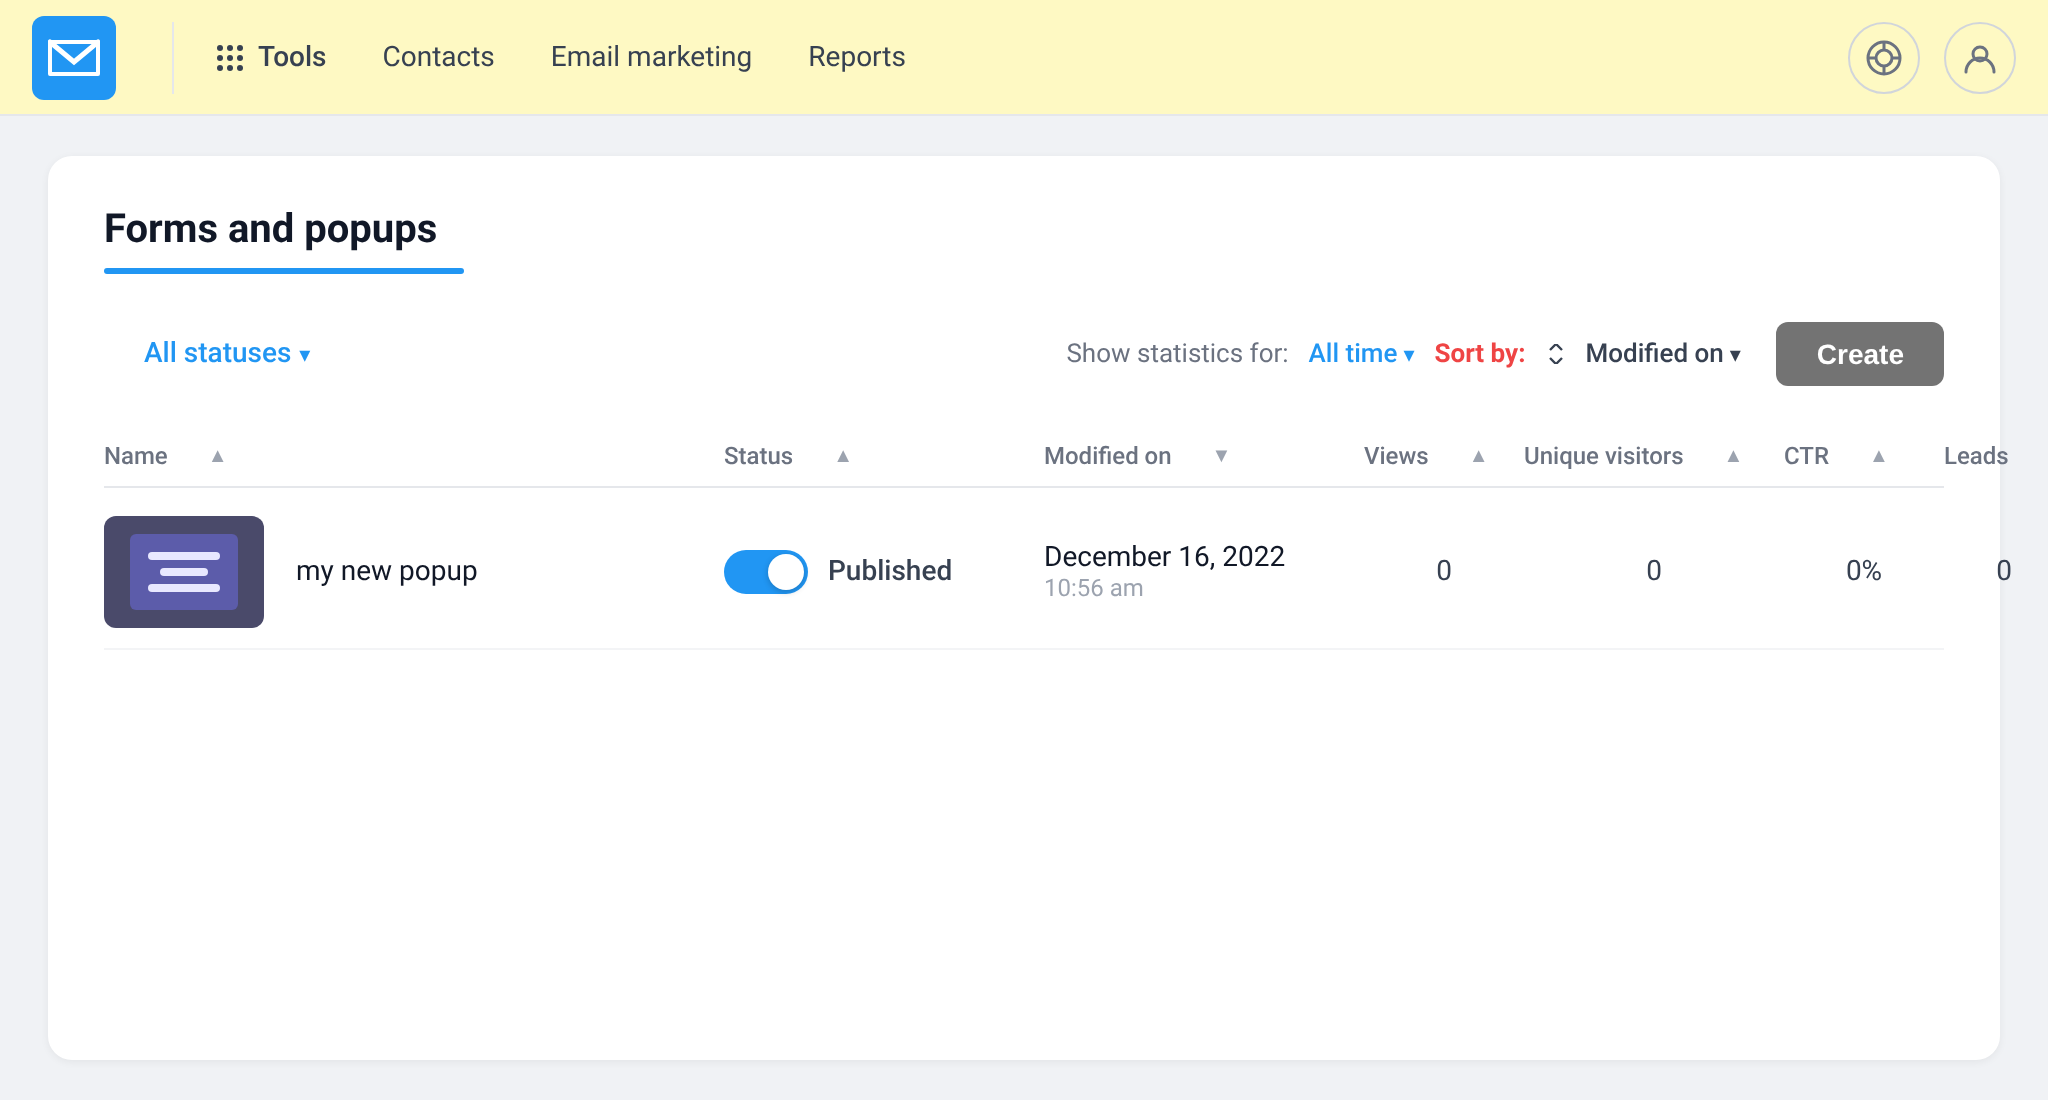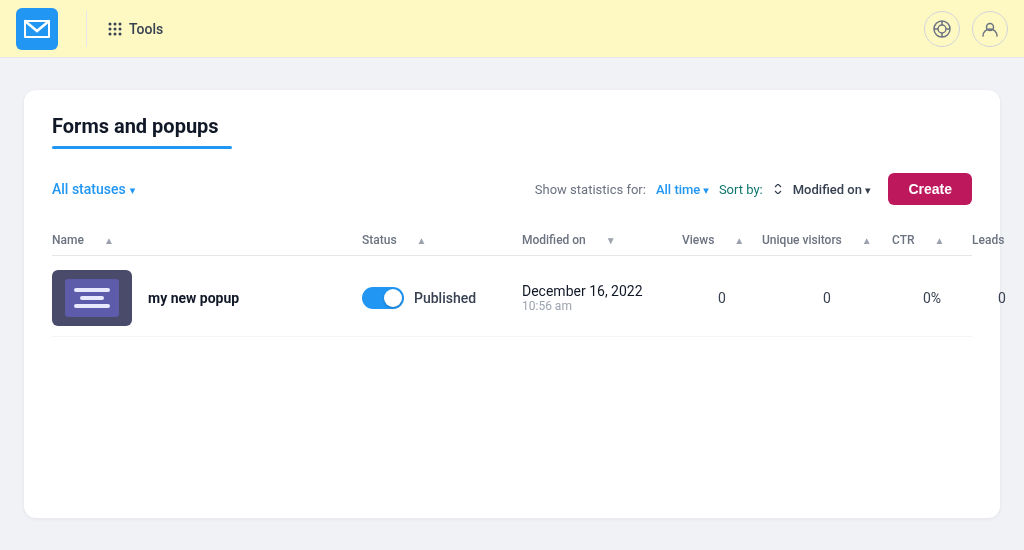--- a/index.html
+++ b/index.html
@@ -88,21 +88,21 @@
       border: 1.5px solid #d1d5db;
       display: flex;
       align-items: center;
       justify-content: center;
       cursor: pointer;
       color: #6b7280;
     }
 
     
     .main-content {
-      padding: 32px 24px;
+      padding: 20px 24px;
       height: calc(550px - 58px);
       display: flex;
       flex-direction: column;
     }
     .card {
       background: #fff;
       border-radius: 12px;
       padding: 24px 28px;
       flex: 1;
       box-shadow: 0 1px 4px rgba(0,0,0,0.06);
@@ -124,20 +124,21 @@
     }
 
     
     .filter-bar {
       display: flex;
       align-items: center;
       margin-bottom: 20px;
     }
     .filter-left {
       display: flex;
+      margin-left: 20px;
     }
     .status-filter {
       color: #2196f3;
       font-size: 14px;
       font-weight: 500;
       cursor: pointer;
       display: flex;
       align-items: center;
       gap: 4px;
     }
@@ -156,33 +157,34 @@
       font-size: 13px;
       font-weight: 500;
       cursor: pointer;
       display: flex;
       align-items: center;
       gap: 3px;
       justify-content: center;
     }
     .sort-label {
       font-size: 13px;
-      color: #0f766e;
+      color: #ef4444;
+      font-weight: bold;
     }
     .sort-btn {
       color: #374151;
       font-size: 13px;
       font-weight: 500;
       cursor: pointer;
       display: flex;
       align-items: center;
       gap: 3px;
     }
     .create-btn {
-      background: #be185d;
+      background: #737373;
       color: #fff;
       border: none;
       border-radius: 6px;
       padding: 8px 20px;
       font-size: 14px;
       font-weight: 600;
       cursor: pointer;
       margin-left: 8px;
     }
 
@@ -250,21 +252,21 @@
       background: #e8e8ff;
       border-radius: 2px;
     }
     .name-cell {
       display: flex;
       align-items: center;
     }
     .popup-name {
       font-size: 14px;
       color: #111827;
-      font-weight: 700;
+      font-weight: 400;
     }
 
     
     .toggle-area {
       display: flex;
       align-items: center;
       gap: 10px;
     }
     .toggle {
       width: 42px;
@@ -334,20 +336,25 @@
           <circle cx="8" cy="8" r="1.5"></circle>
           <circle cx="13" cy="8" r="1.5"></circle>
         <circle cx="3" cy="13" r="1.5"></circle>
           <circle cx="8" cy="13" r="1.5"></circle>
           <circle cx="13" cy="13" r="1.5"></circle>
       </svg>
       <span>Tools</span>
     </div>
   </div>
 
+  <div class="nav-links">
+    <div class="nav-link">Contacts</div>
+    <div class="nav-link">Email marketing</div>
+    <div class="nav-link">Reports</div>
+  </div>
 
   <div class="nav-right">
     <div class="icon-btn">
       <svg width="18" height="18" viewBox="0 0 18 18" fill="none" stroke="#6b7280" stroke-width="1.5">
         <circle cx="9" cy="9" r="8"></circle>
         <circle cx="9" cy="9" r="4"></circle>
         <line x1="9" y1="1" x2="9" y2="5"></line>
         <line x1="9" y1="13" x2="9" y2="17"></line>
         <line x1="1" y1="9" x2="5" y2="9"></line>
         <line x1="13" y1="9" x2="17" y2="9"></line>

